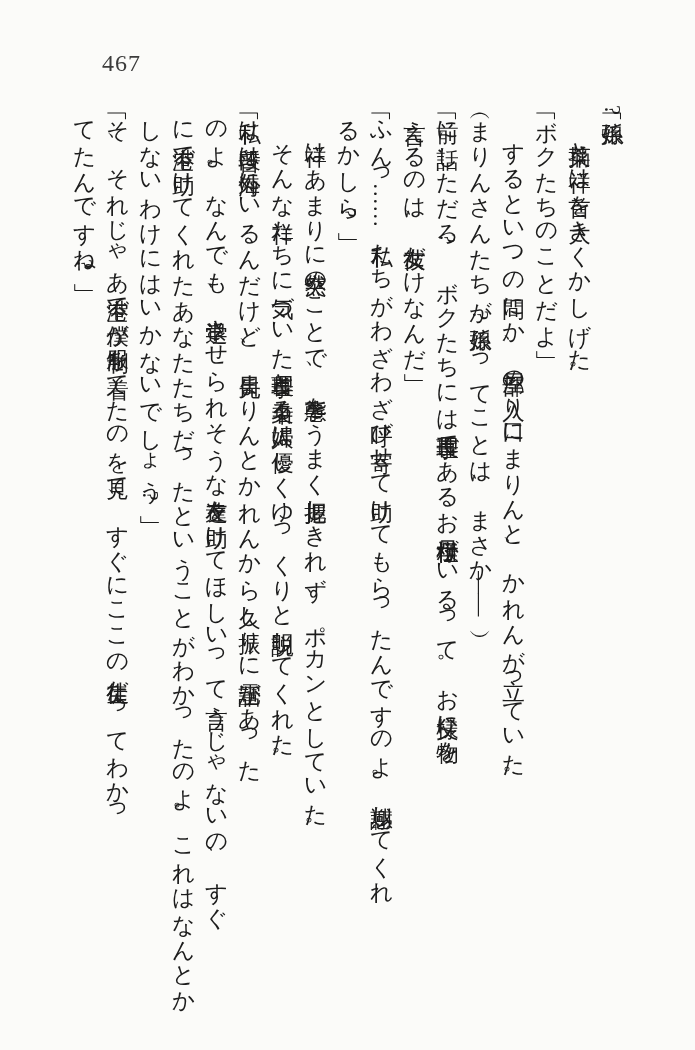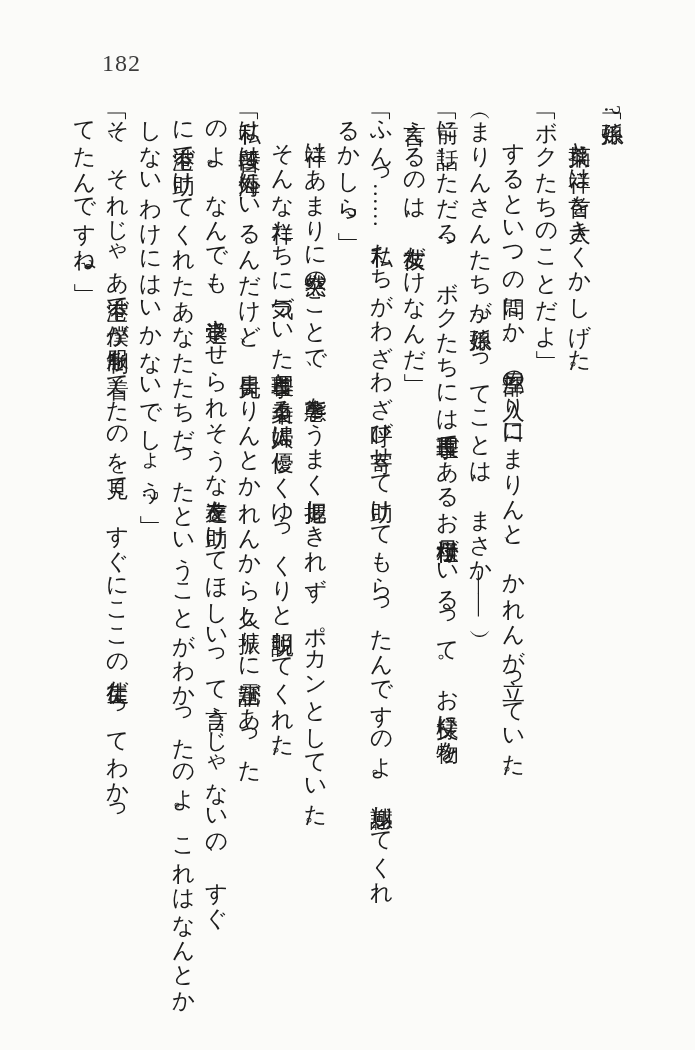--- a/index.html
+++ b/index.html
@@ -42,21 +42,21 @@
   .text-block p.line {
     margin: 0;
     padding: 0;
     white-space: pre;
   }
 </style>
 </head>
 <body>
 
 <div class="page">
-  <div class="page-number">182</div>
+  <div class="page-number">467</div>
 
   <div class="text-block">
     <p class="line">「孫娘?」</p>
     <p class="line">　菜摘と祥は首を大きくかしげた。</p>
     <p class="line">「ボクたちのことだよ」</p>
     <p class="line">　するといつの間にか、部屋の入り口にまりんと、かれんが立っていた。</p>
     <p class="line">（まりんさんたちが孫娘?　ってことは、まさか――）</p>
     <p class="line">「前に話しただろ?　ボクたちには理事長であるお祖母様がいるって。お父様に物を</p>
     <p class="line">言えるのは、彼女だけなんだ」</p>
     <p class="line">「ふんっ……私たちがわざわざ呼び寄せて助けてもらったんですのよ。感謝してくれ</p>

